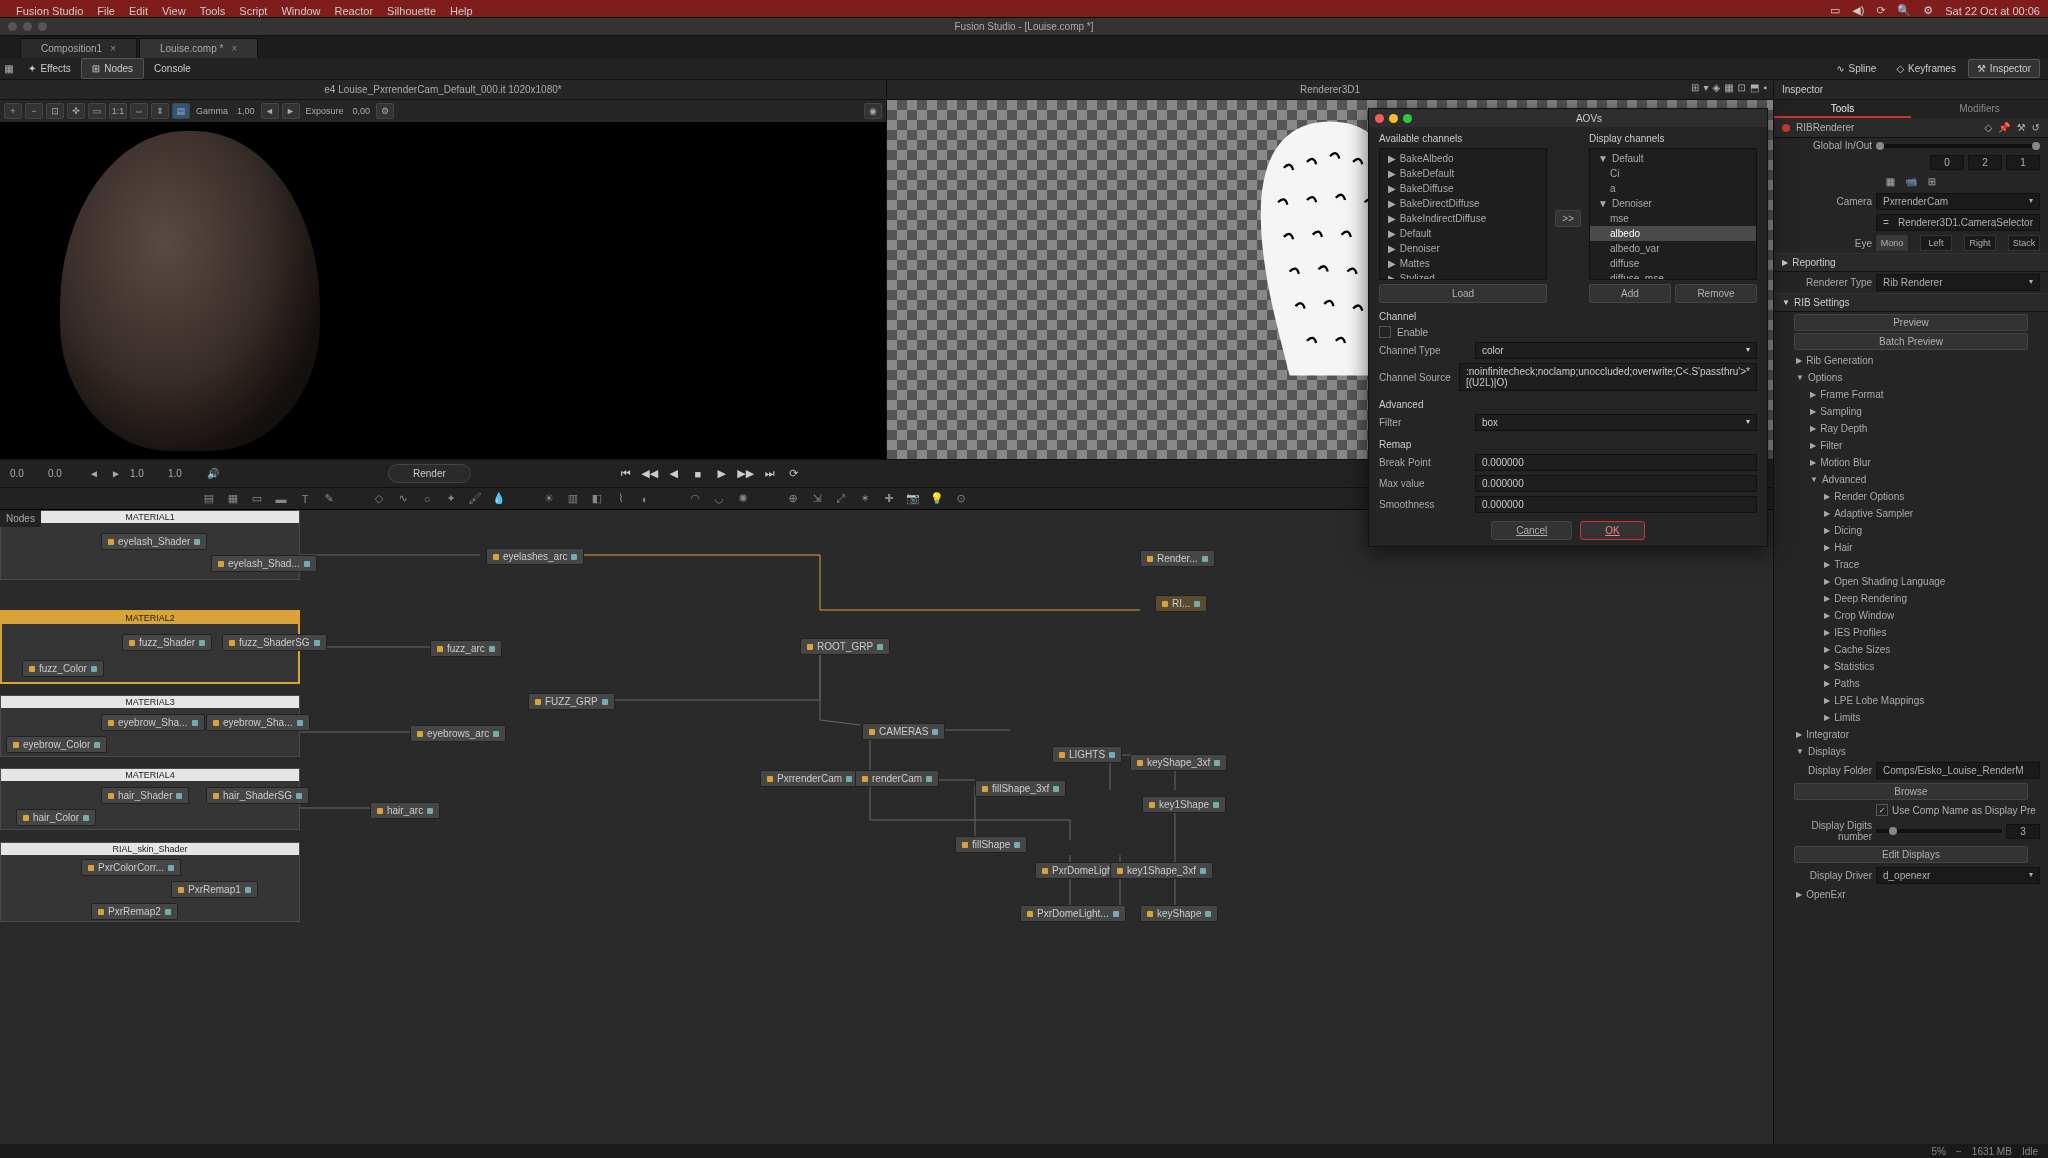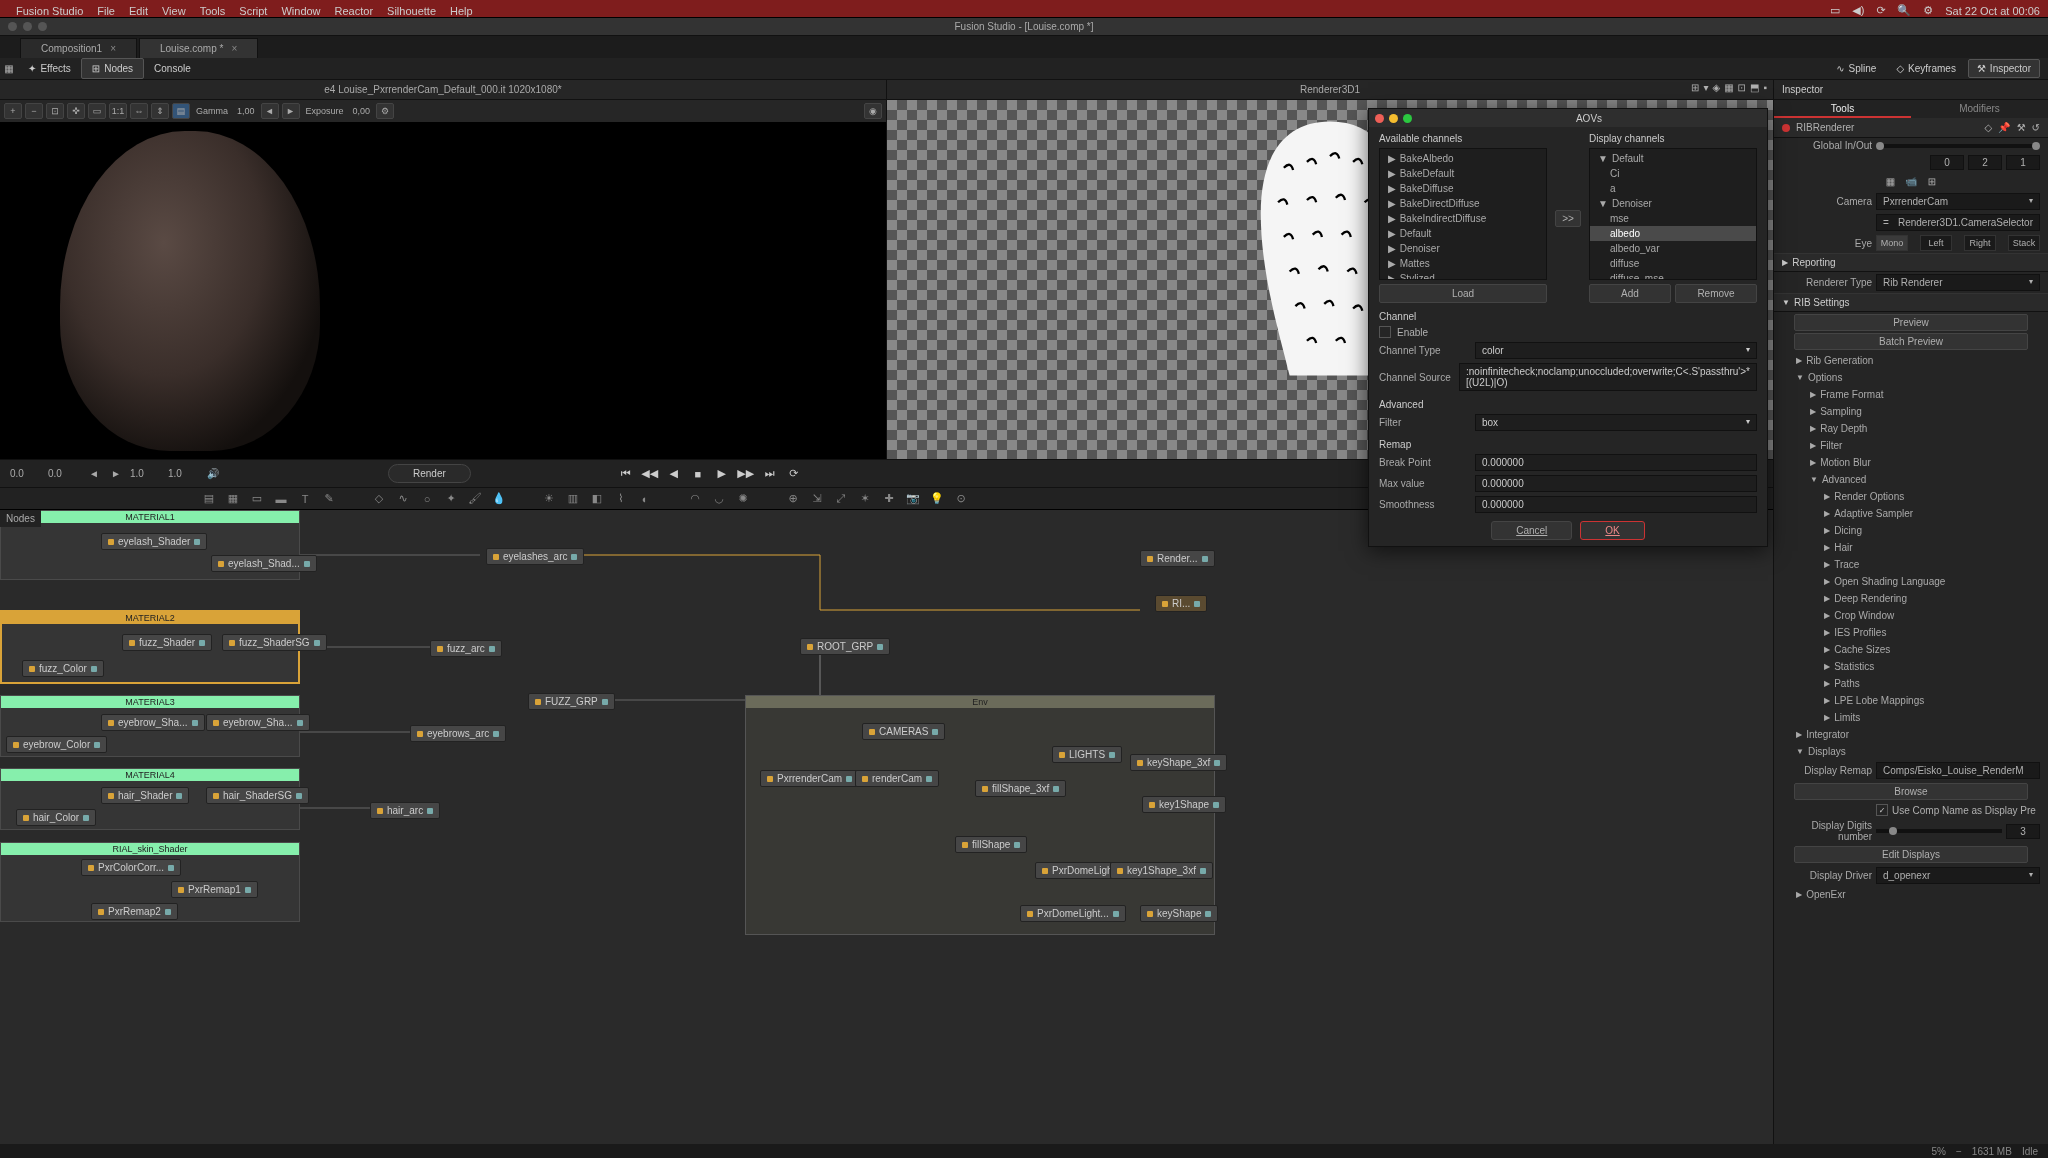--- a/index.html
+++ b/index.html
@@ -66,21 +66,21 @@
 .node-toolbar .ntbtn { width: 18px; height: 16px; color: #888; display: flex; align-items: center; justify-content: center; font-size: 11px; }
 
 
 .flow-panel { flex: 1; background: #2a2a2a; position: relative; overflow: hidden; }
 .flow-header { position: absolute; top: 0; left: 0; padding: 3px 6px; background: #222; color: #aaa; font-size: 10px; z-index: 2; }
 .node-graph { position: absolute; inset: 0; }
 
 
 .mgroup { position: absolute; background: #353535; border: 1px solid #4a4a4a; }
 .mgroup.selected { border: 2px solid #d9a338; }
-.mgroup .mtitle { background: #86efac; color: #222; text-align: center; font-size: 9px; padding: 1px; }
+.mgroup .mtitle { background: #e5e5e5; color: #222; text-align: center; font-size: 9px; padding: 1px; }
 .node { position: absolute; background: #464646; border: 1px solid #222; border-radius: 2px; padding: 2px 6px; color: #ccc; font-size: 9px; white-space: nowrap; display: flex; align-items: center; gap: 4px; }
 .node .port { width: 6px; height: 6px; background: #888; border-radius: 1px; }
 .node .port.in  { background: #d9a338; }
 .node .port.out { background: #7aa; }
 .envgroup { position: absolute; background: #383834; border: 1px solid #555; }
 .envgroup .etitle { background: #6b6b5a; color: #222; text-align: center; font-size: 9px; padding: 1px; }
 svg.wires { position: absolute; inset: 0; width: 100%; height: 100%; pointer-events: none; }
 svg.wires path { stroke: #666; stroke-width: 1; fill: none; }
 svg.wires path.hot { stroke: #d9a338; }
 
@@ -499,23 +499,20 @@
             <span class="port in"></span>
             <span>Render...</span>
             <span class="port out"></span>
           </div>
         <div class="node" style="left:1155px;top:85px;background:#5a4a30;">
             <span class="port in"></span>
             <span>RI...</span>
             <span class="port out"></span>
           </div>
 
-        <div class="envgroup" style="left:745px;top:185px;width:470px;height:240px;">
-          <div class="etitle">Env</div>
-        </div>
         <div class="node" style="left:862px;top:213px;">
             <span class="port in"></span>
             <span>CAMERAS</span>
             <span class="port out"></span>
           </div>
         <div class="node" style="left:1052px;top:236px;">
             <span class="port in"></span>
             <span>LIGHTS</span>
             <span class="port out"></span>
           </div>
@@ -743,21 +740,21 @@
       <div class="insp-sub">
           <span class="chev">▶</span>
           <span>Integrator</span>
         </div>
       <div class="insp-sub">
           <span class="chev">▼</span>
           <span>Displays</span>
         </div>
 
       <div class="insp-row">
-        <label>Display Remap</label>
+        <label>Display Folder</label>
         <div class="dropdown">
             <span>Comps/Eisko_Louise_RenderM</span>
           </div>
       </div>
       <div class="insp-widebtn">Browse</div>
       <div class="insp-row">
         <label></label>
         <div class="check">✓</div>
         <span>Use Comp Name as Display Pre</span>
       </div>

